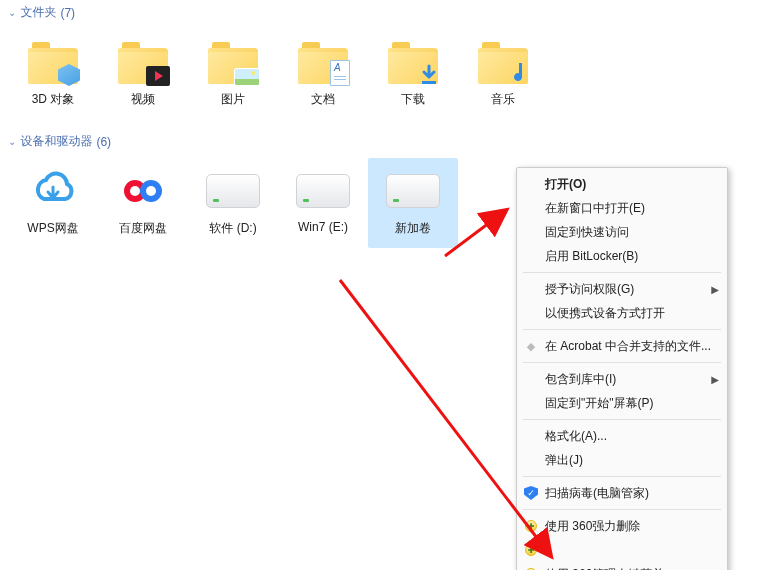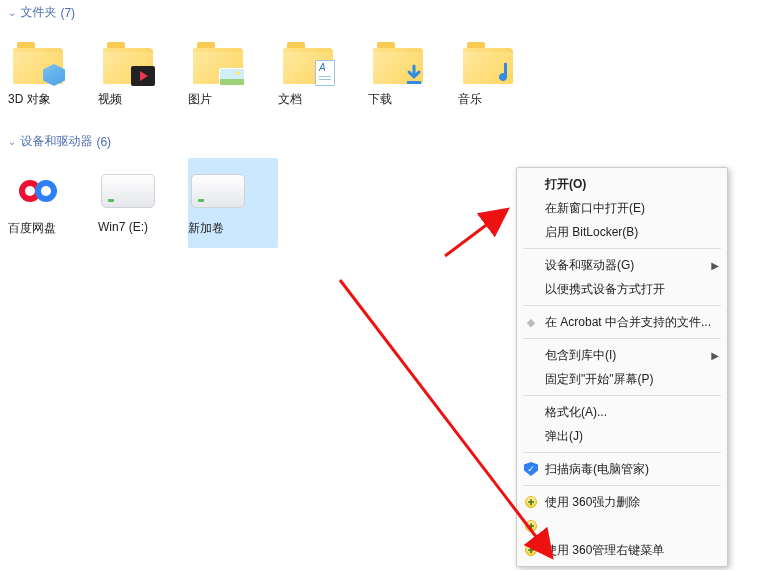--- a/index.html
+++ b/index.html
@@ -3,21 +3,21 @@
 <meta charset="utf-8">
 <style>
   * { box-sizing: border-box; margin: 0; padding: 0; font-family: "Microsoft YaHei", "Segoe UI", sans-serif; }
   body { background: #fff; width: 771px; height: 570px; overflow: hidden; font-size: 12px; color: #333; position: relative; }
 
   .section-header { display: flex; align-items: center; padding: 4px 8px; color: #4b6eaf; cursor: default; }
   .chevron { margin-right: 4px; font-size: 10px; color: #6a8fc9; }
   .section-header span.count { margin-left: 4px; }
 
   .grid { display: flex; flex-wrap: wrap; padding: 4px 8px 10px 8px; gap: 0; }
-  .item { width: 90px; height: 90px; display: flex; flex-direction: column; align-items: flex-start; justify-content: flex-start; padding-top: 6px; text-align: center; border-radius: 2px; }
+  .item { width: 90px; height: 90px; display: flex; flex-direction: column; align-items: center; justify-content: flex-start; padding-top: 6px; text-align: center; border-radius: 2px; }
   .item.selected { background: #cce8ff; }
   .icon-wrap { width: 60px; height: 54px; display: flex; align-items: center; justify-content: center; }
   .label { font-size: 12px; color: #222; margin-top: 2px; }
 
   
   .folder { position: relative; width: 50px; height: 44px; }
   .folder-back { position:absolute; bottom:0; left:0; width:50px; height:36px; background:linear-gradient(135deg,#ffe28a,#f8cc52); border-radius:2px 4px 3px 3px; }
   .folder-tab { position:absolute; top:2px; left:4px; width:18px; height:10px; background:#f8cc52; border-radius:2px 2px 0 0; }
   .folder-front { position:absolute; bottom:0; left:0; width:50px; height:32px; background:linear-gradient(135deg,#ffe9a0,#fdd560); border-radius:2px; transform-origin:bottom; }
   .folder .overlay { position:absolute; right:-2px; bottom:-2px; }
@@ -170,58 +170,78 @@
   </div>
 
 <div class="section-header">
   <span class="chevron">⌄</span>
   <span>设备和驱动器</span>
   <span class="count">(6)</span>
 </div>
 <div class="grid" id="drives-grid">
     <div class="item">
       <div class="icon-wrap">
+        <div class="wps-cloud">
+          <svg width="48" height="40">
+            <path d="M15 28 a10 10 0 0 1 2 -19 a11 11 0 0 1 21 4 a8 8 0 0 1 -2 15 z" fill="none" stroke="#3aa0e9" stroke-width="4"></path>
+            <path d="M24 16 v10 M19 21 l5 6 l5 -6" stroke="#3aa0e9" stroke-width="3" fill="none" stroke-linecap="round" stroke-linejoin="round"></path>
+          </svg>
+        </div>
+      </div>
+      <div class="label">WPS网盘</div>
+    </div>
+    <div class="item">
+      <div class="icon-wrap">
         <div class="baidu-logo">
           <svg width="50" height="44">
             <circle cx="17" cy="22" r="11" fill="#e13"></circle>
             <circle cx="33" cy="22" r="11" fill="#2d7ff3"></circle>
             <circle cx="17" cy="22" r="5" fill="#fff"></circle>
             <circle cx="33" cy="22" r="5" fill="#fff"></circle>
           </svg>
         </div>
       </div>
       <div class="label">百度网盘</div>
     </div>
     <div class="item">
       <div class="icon-wrap">
         <div class="drive"></div>
       </div>
+      <div class="label">软件 (D:)</div>
+    </div>
+    <div class="item">
+      <div class="icon-wrap">
+        <div class="drive"></div>
+      </div>
       <div class="label">Win7 (E:)</div>
     </div>
     <div class="item selected">
       <div class="icon-wrap">
         <div class="drive"></div>
       </div>
       <div class="label">新加卷</div>
     </div>
   </div>
 
 <div class="ctx-menu" id="ctx">
     <div class="ctx-item bold">
       <span>打开(O)</span>
     </div>
     <div class="ctx-item">
       <span>在新窗口中打开(E)</span>
     </div>
     <div class="ctx-item">
+      <span>固定到快速访问</span>
+    </div>
+    <div class="ctx-item">
       <span>启用 BitLocker(B)</span>
     </div>
     <div class="ctx-sep"></div>
     <div class="ctx-item">
-      <span>设备和驱动器(G)</span>
+      <span>授予访问权限(G)</span>
       <span class="sub">▶</span>
     </div>
     <div class="ctx-item">
       <span>以便携式设备方式打开</span>
     </div>
     <div class="ctx-sep"></div>
     <div class="ctx-item">
       <span class="micon">
         <span style="color:#bbb;font-size:11px;">◆</span>
       </span>

